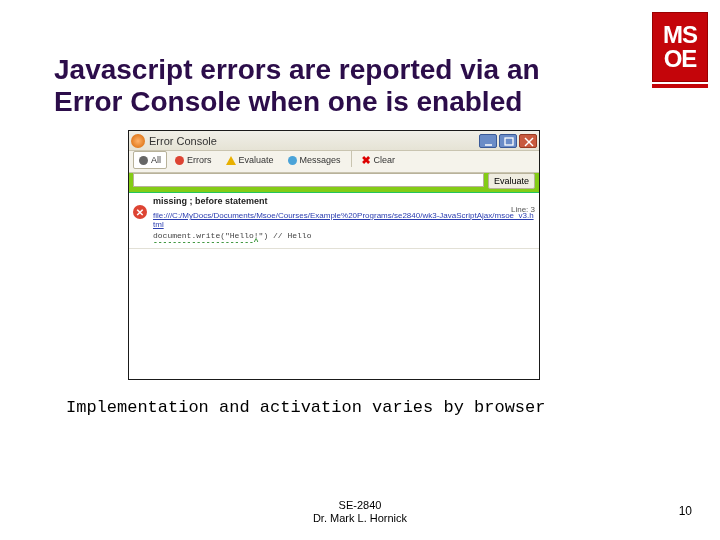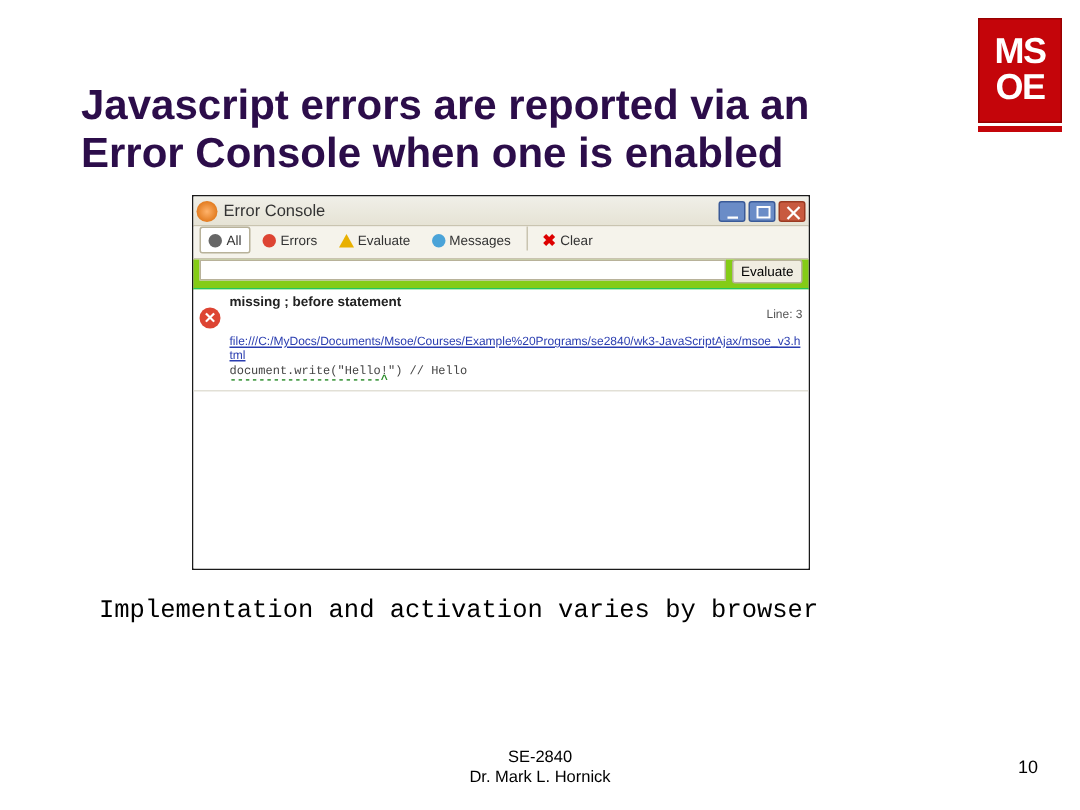--- a/index.html
+++ b/index.html
@@ -128,21 +128,21 @@
     color:#333;
   }
   .err-entry .badge {
     position:absolute; left:4px; top:12px;
     width:14px; height:14px; border-radius:50%;
     background:#d43;
     color:#fff; font-weight:700; font-size:10px;
     display:flex;align-items:center;justify-content:center;
   }
   .err-msg { color:#222; font-weight:700; }
-  .err-file { color:#2a3db0; text-decoration:underline; font-size:8px; word-break:break-all; display:block; margin-top:17px;}
+  .err-file { color:#2a3db0; text-decoration:underline; font-size:8px; word-break:break-all; display:block; margin-top:5px;}
   .err-line {
     position:absolute; right:4px; top:12px;
     font-size:8px; color:#555;
   }
   .err-src {
     font-family: "Courier New", monospace;
     font-size:8px; color:#444;
     margin-top:2px;
   }
   .err-caret {

